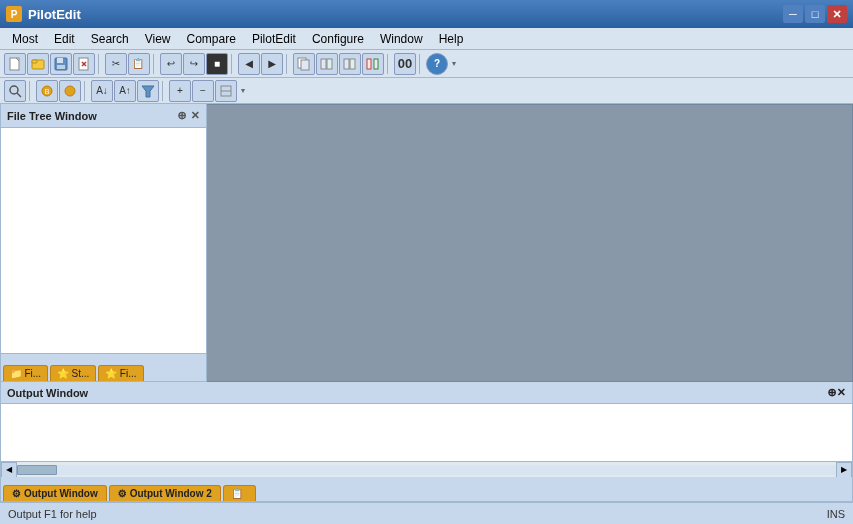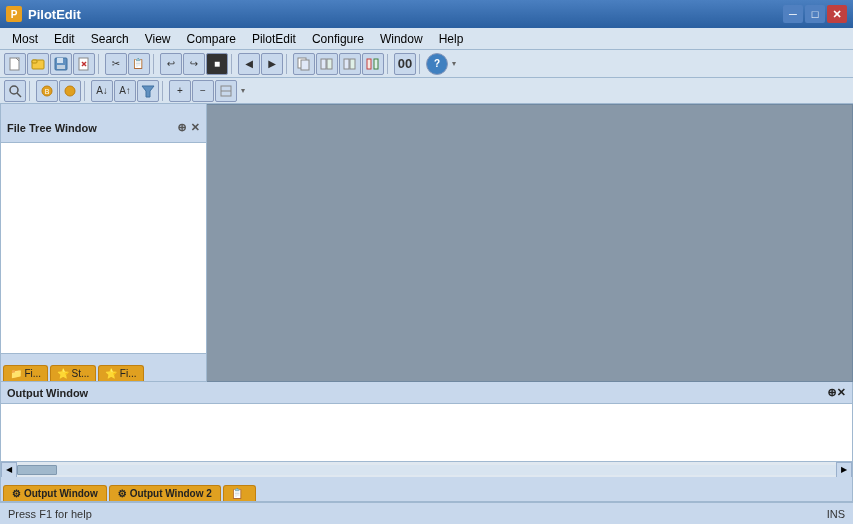--- a/index.html
+++ b/index.html
@@ -142,24 +142,24 @@
       width: 207px;
       background: white;
       border: 1px solid #a0b8d0;
       border-top: none;
       display: flex;
       flex-direction: column;
       flex-shrink: 0;
     }
     #file-tree-header {
       background: #c8d8ec;
-      height: 39px;
-      display: flex;
-      align-items: flex-end;
-      padding: 8px 6px;
+      height: 24px;
+      display: flex;
+      align-items: center;
+      padding: 0 6px;
       font-size: 11px;
       font-weight: bold;
       color: #222;
       border-bottom: 1px solid #a0b8d0;
       gap: 4px;
     }
     #file-tree-header .header-title {
       flex: 1;
     }
     #file-tree-header .header-btn {
@@ -505,15 +505,15 @@
         <span>Output Window 2</span>
       </div>
       <div class="output-tab">
         <span class="tab-icon">📋</span>
       </div>
     </div>
   </div>
 </div>
 
 <div id="status-bar">
-  <span class="status-text">Press F1 for help</span>
+  <span class="status-text">Output F1 for help</span>
   <span class="ins-label">INS</span>
 </div>
 
 </body></html>

